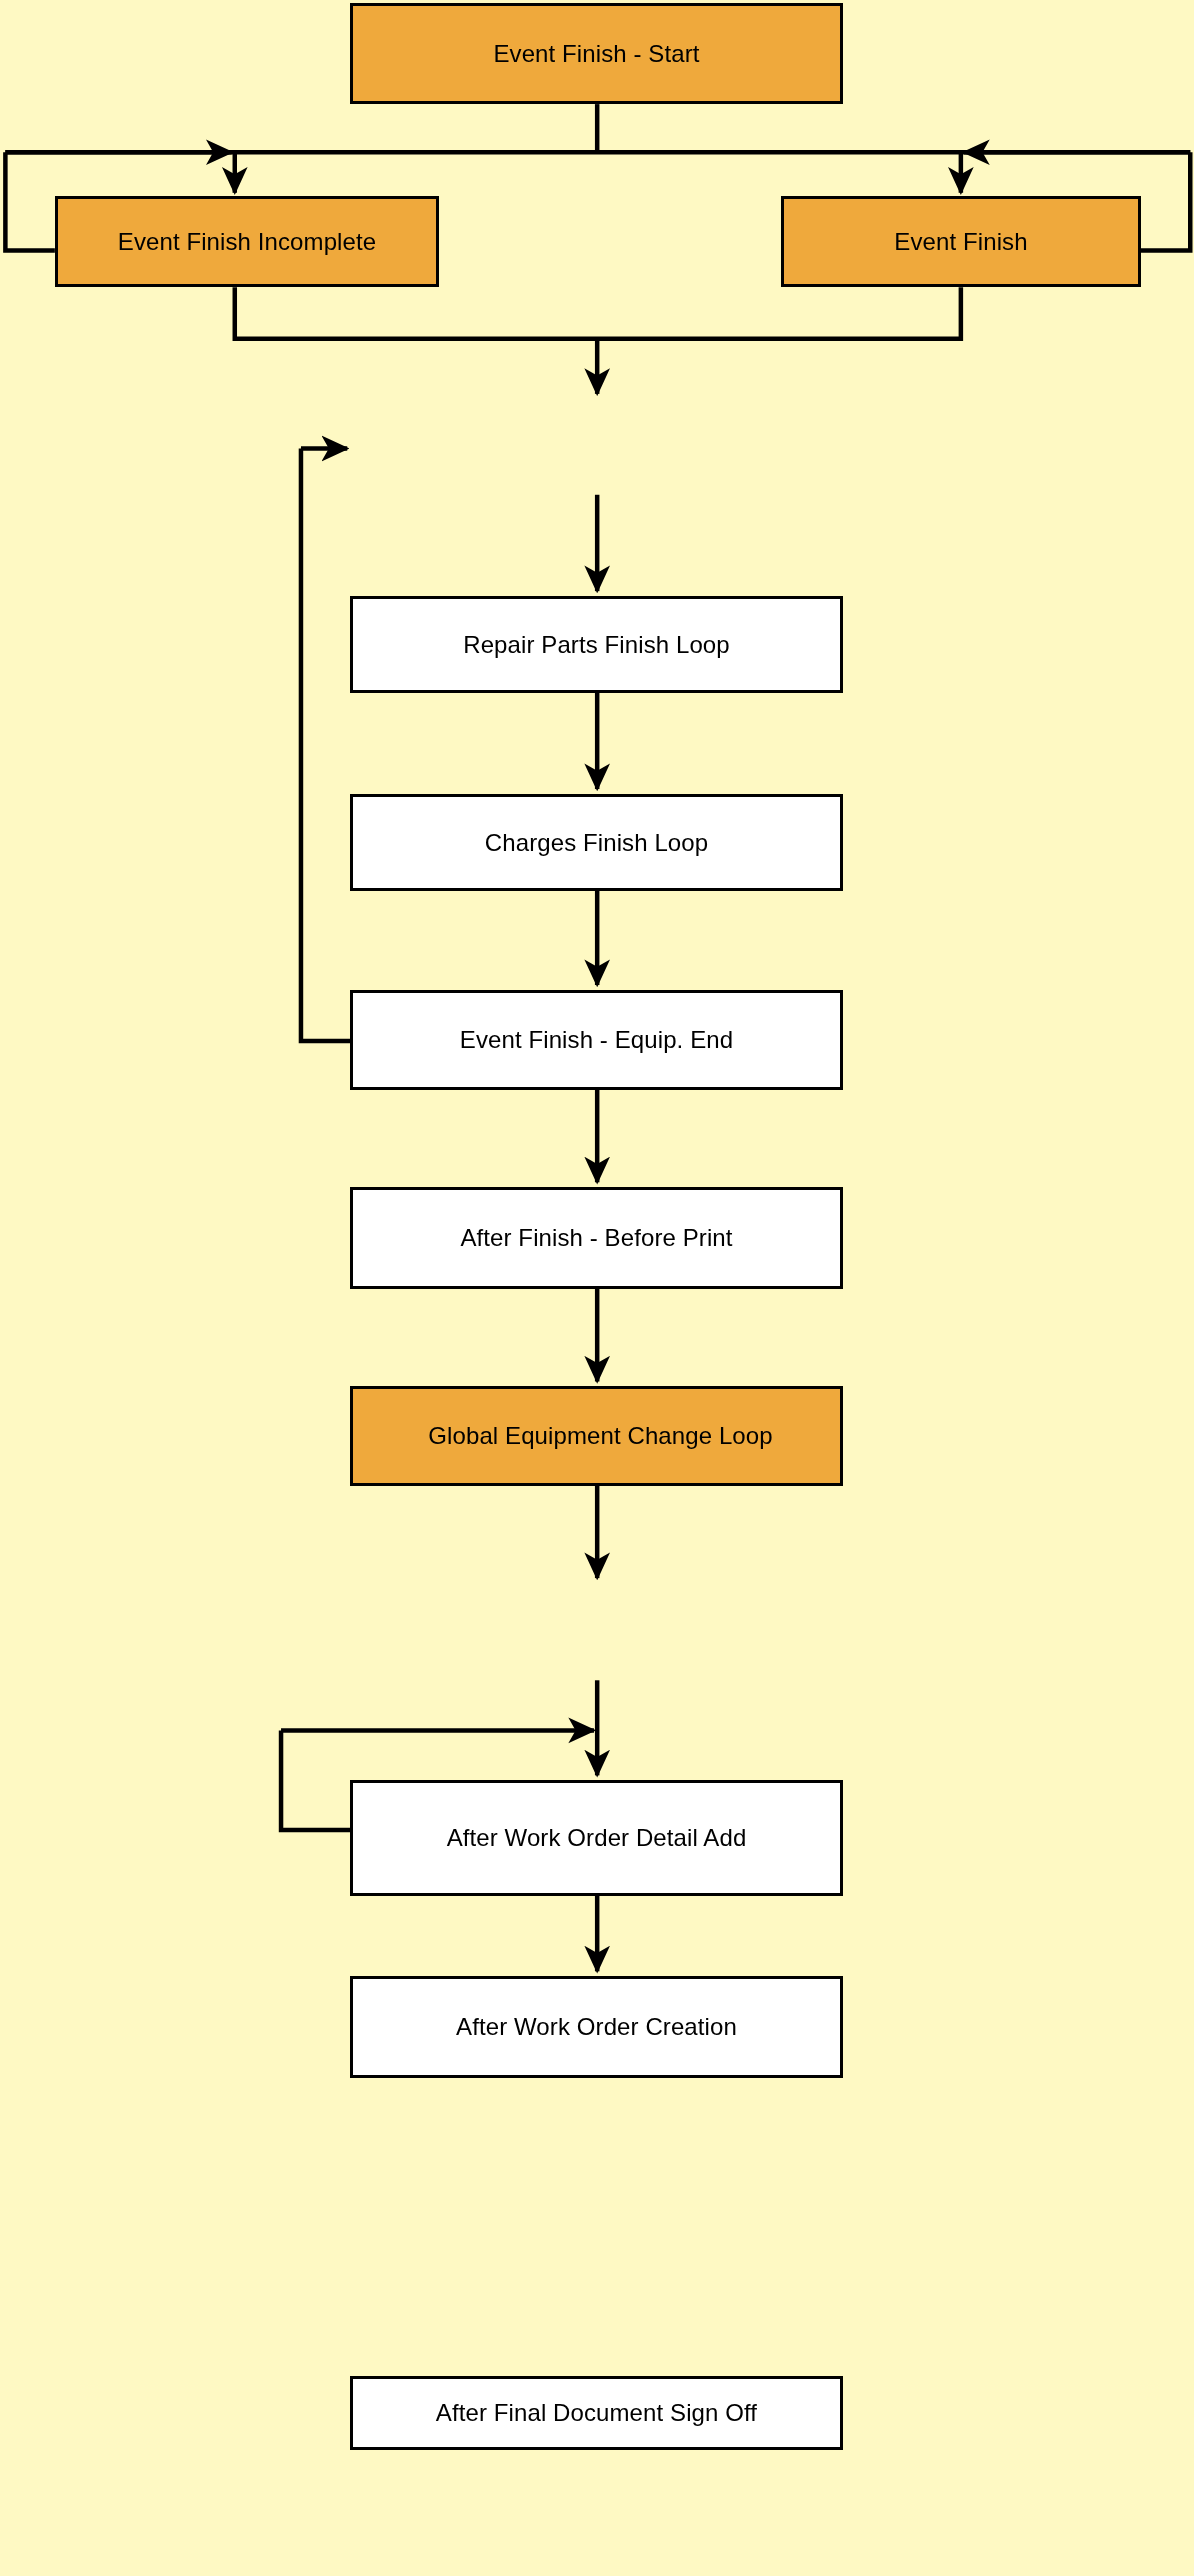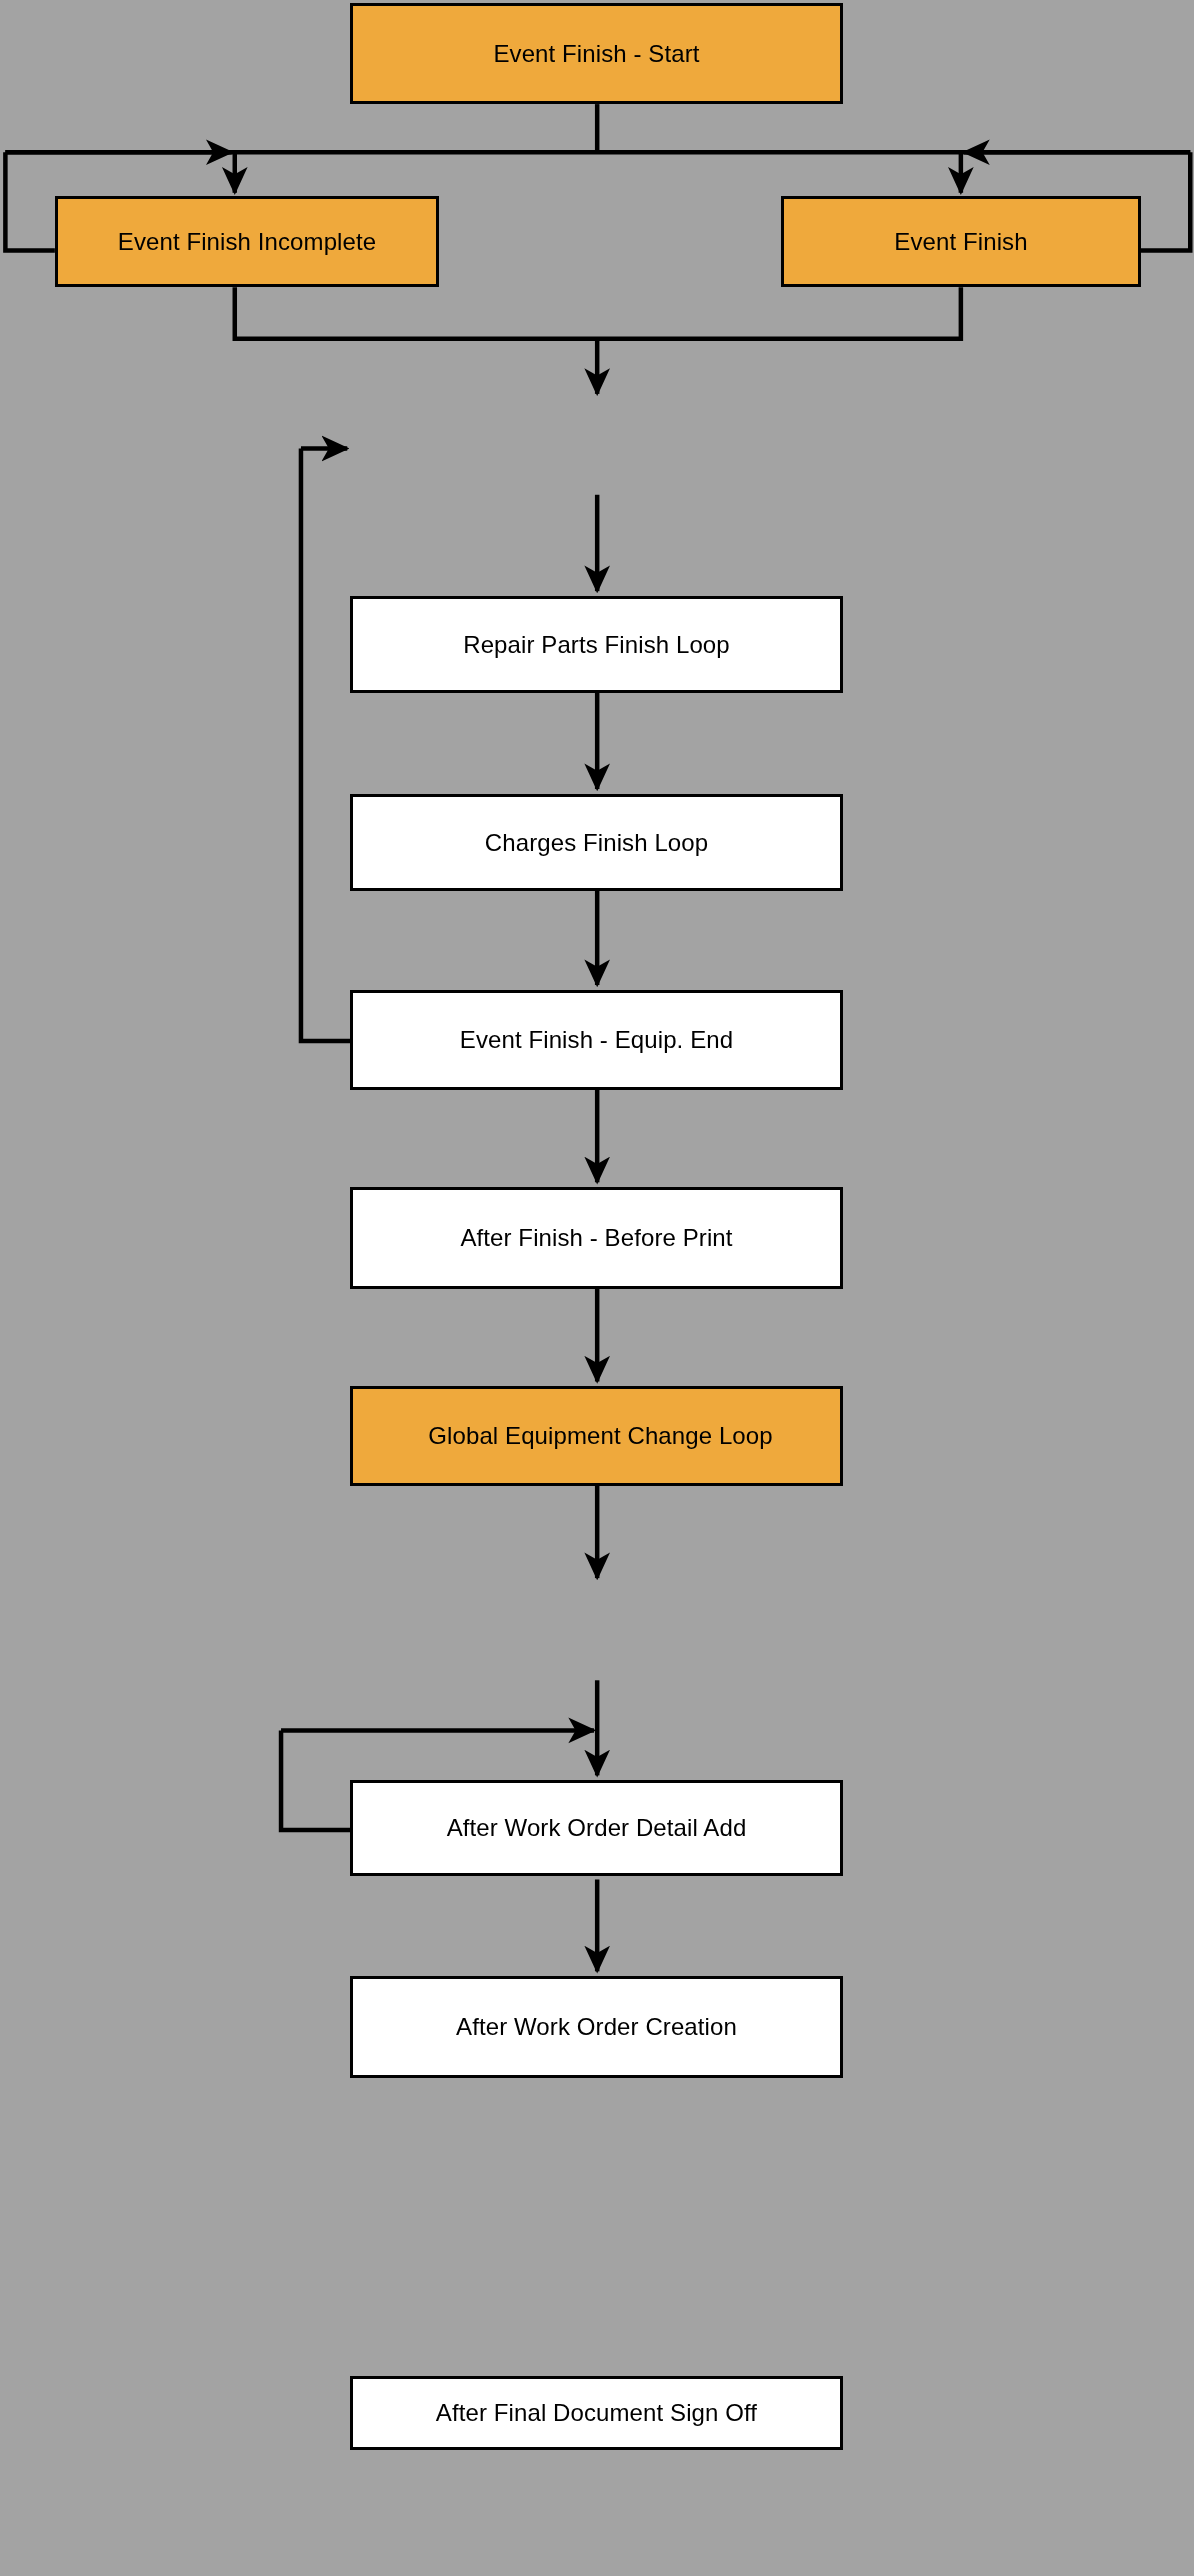--- a/index.html
+++ b/index.html
@@ -4,21 +4,21 @@
 <style>
   html, body {
     margin: 0;
     padding: 0;
     background: #ffffff;
   }
   #canvas {
     position: relative;
     width: 1195px;
     height: 2576px;
-    background: #a3a3a3;
+    background: #fef9c3;
     overflow: hidden;
     font-family: "Liberation Sans", sans-serif;
   }
   svg.edges {
     position: absolute;
     left: 0;
     top: 0;
     width: 1195px;
     height: 2576px;
     pointer-events: none;
@@ -124,21 +124,21 @@
 
   <div class="node" style="left:350px; top:1187px; width:493px; height:102px;">
     <span class="node-label">After Finish - Before Print</span>
   </div>
 
   <div class="node orange" style="left:350px; top:1386px; width:493px; height:100px;padding-left:8px;">
     <span class="node-label">Global Equipment Change Loop</span>
   </div>
 
 
-  <div class="node" style="left:350px; top:1780px; width:493px; height:96px;">
+  <div class="node" style="left:350px; top:1780px; width:493px; height:116px;">
     <span class="node-label">After Work Order Detail Add</span>
   </div>
 
   <div class="node" style="left:350px; top:1976px; width:493px; height:102px;">
     <span class="node-label">After Work Order Creation</span>
   </div>
 
 
   <div class="node" style="left:350px; top:2376px; width:493px; height:74px;">
     <span class="node-label">After Final Document Sign Off</span>

